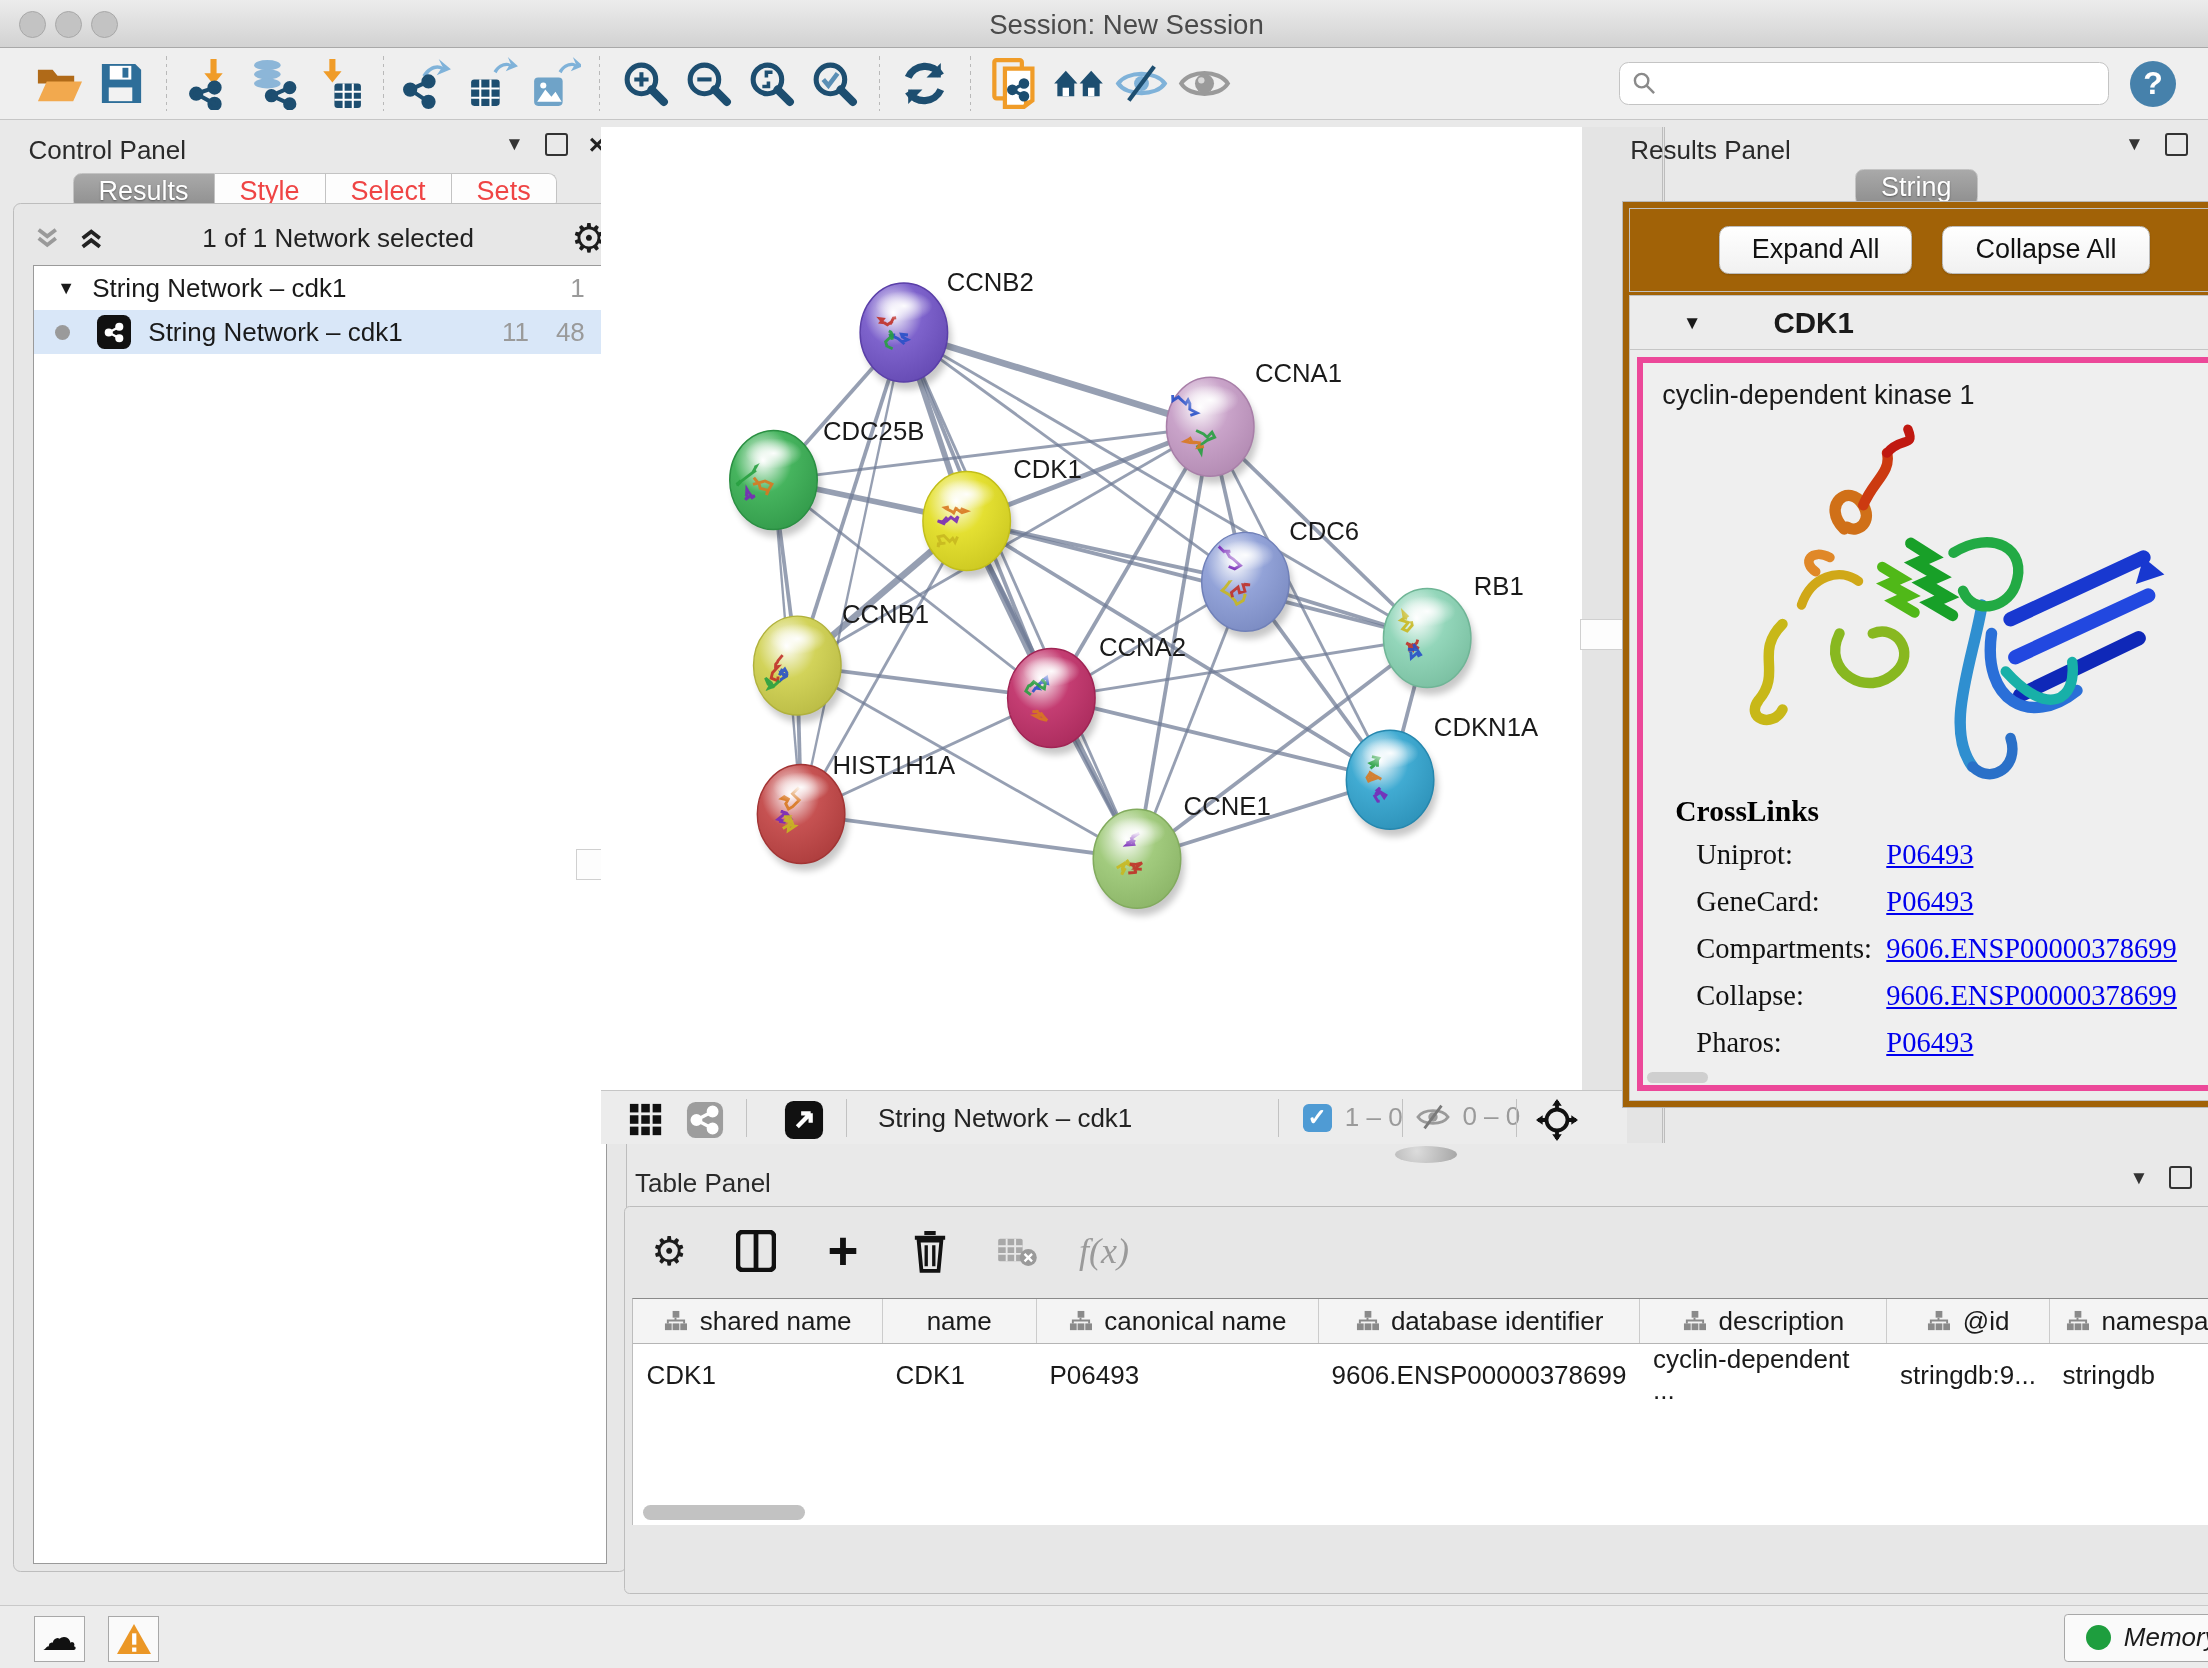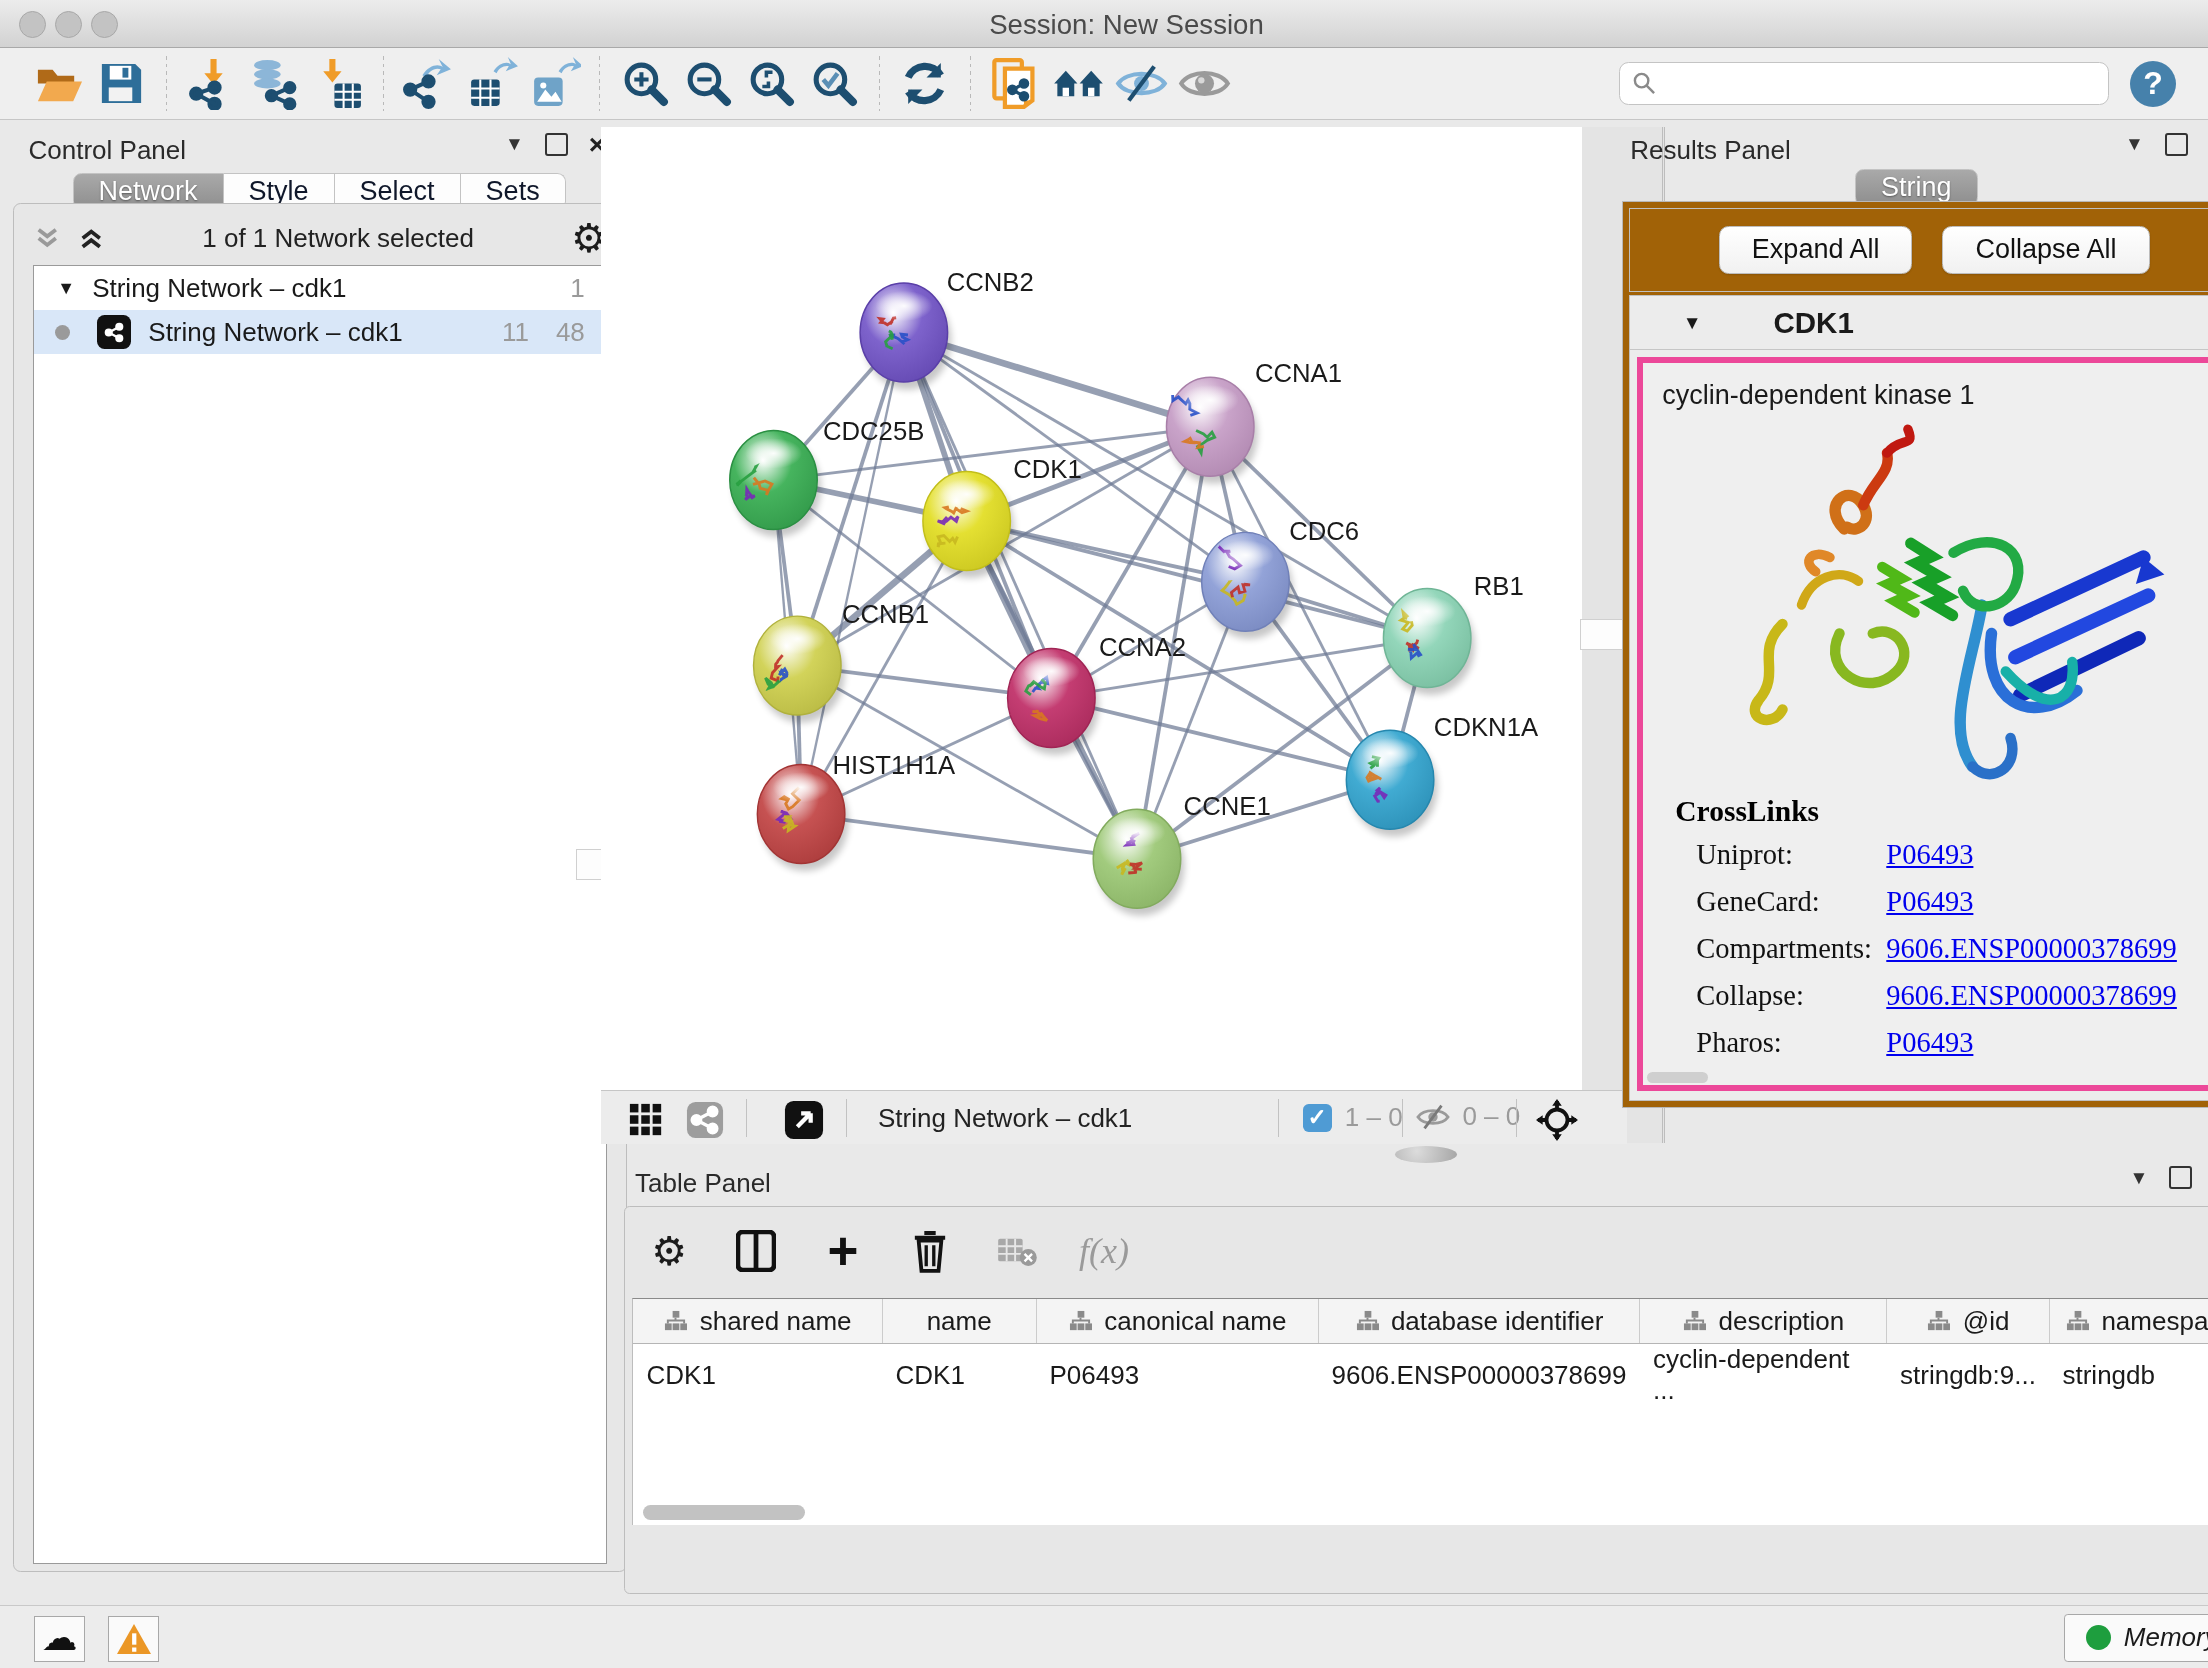--- a/index.html
+++ b/index.html
@@ -30,21 +30,21 @@
       margin-right:32px;flex:0 0 auto;}
   
   .panel-title{font-size:26px;color:#2a2a2a;}
   .win-ctls{position:absolute;display:flex;align-items:center;gap:21px;}
   .glyph-tri{font-size:19px;color:#333;}
   .glyph-box{width:19px;height:19px;border:2.9px solid #333;border-radius:2.9px;display:inline-block;}
   .glyph-x{font-size:28.5px;font-weight:bold;color:#222;line-height:19px;}
   .tabrow{display:flex;}
   .tab{height:35px;display:flex;align-items:center;justify-content:center;
       background:#fdfdfd;border:1px solid #c3c3c3;border-left:none;
-      font-size:27px;padding:0 25px;color:#0f172a;}
+      font-size:27px;padding:0 25px;color:#ef4444;}
   .tab:first-child{border-left:1px solid #c3c3c3;border-radius:8.6px 0 0 8.6px;}
   .tab:last-child{border-radius:0 8.6px 8.6px 0;}
   .tab.sel{background:linear-gradient(#a9a9a9,#8e8e8e);color:#fff;
       text-shadow:0 1px 1.9px rgba(0,0,0,.4);}
   
   #control-panel{left:9.5px;top:127px;width:578px;height:1447px;}
   #cp-box{position:absolute;left:3.8px;top:76px;right:5.7px;bottom:1.9px;
       background:#e7e7e7;border:1px solid #bdbdbd;border-radius:7.6px;}
   #cp-toolsrow{position:absolute;left:19px;right:19px;top:15px;height:38px;
       display:flex;align-items:center;}
@@ -310,21 +310,21 @@
   </div>
 
   <div id="control-panel" class="abs">
     <div style="position:absolute;left:19px;top:7.6px;" class="panel-title">Control Panel</div>
     <div class="win-ctls" style="right:27px;top:5.7px;">
       <span class="glyph-tri">▼</span>
       <span class="glyph-box"></span>
       <span class="glyph-x">×</span>
     </div>
     <div class="tabrow" style="position:absolute;left:63px;top:46px;">
-      <div class="tab sel">Network</div>
+      <div class="tab sel">Results</div>
       <div class="tab">Style</div>
       <div class="tab">Select</div>
       <div class="tab">Sets</div>
     </div>
     <div id="cp-box">
       <div id="cp-toolsrow">
         <svg width="28.5" height="28.5" viewBox="0 0 30 30" style="margin-right:15px">
           <path d="M6 6l9 7 9-7M6 15l9 7 9-7" fill="none" stroke="#9a9a9a" stroke-width="4"></path>
         </svg>
         <svg width="28.5" height="28.5" viewBox="0 0 30 30">

